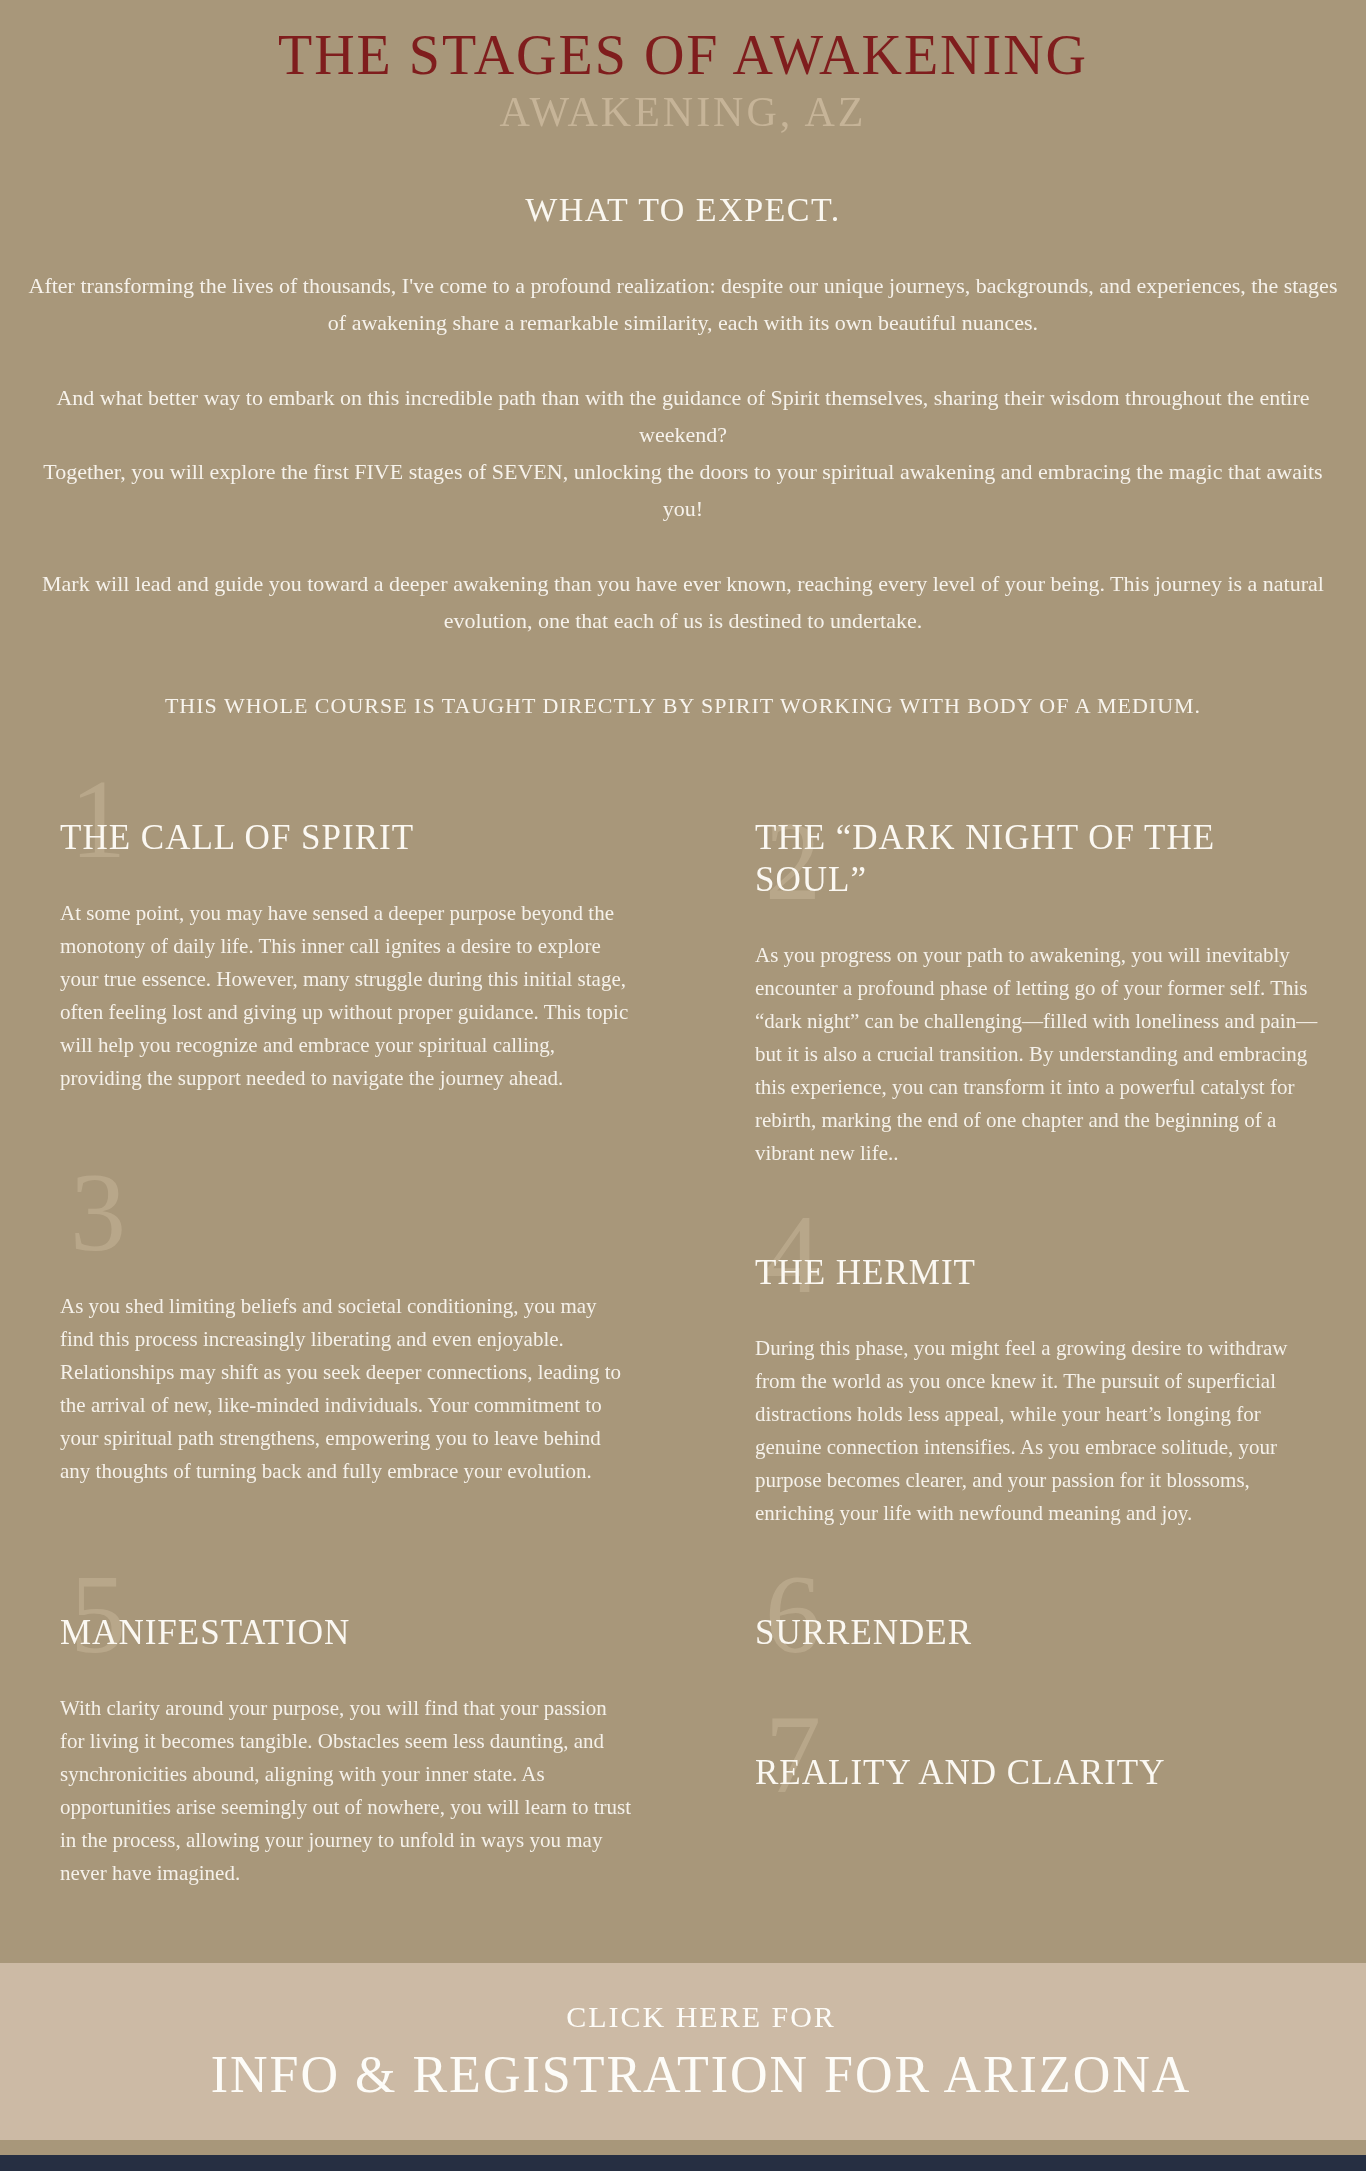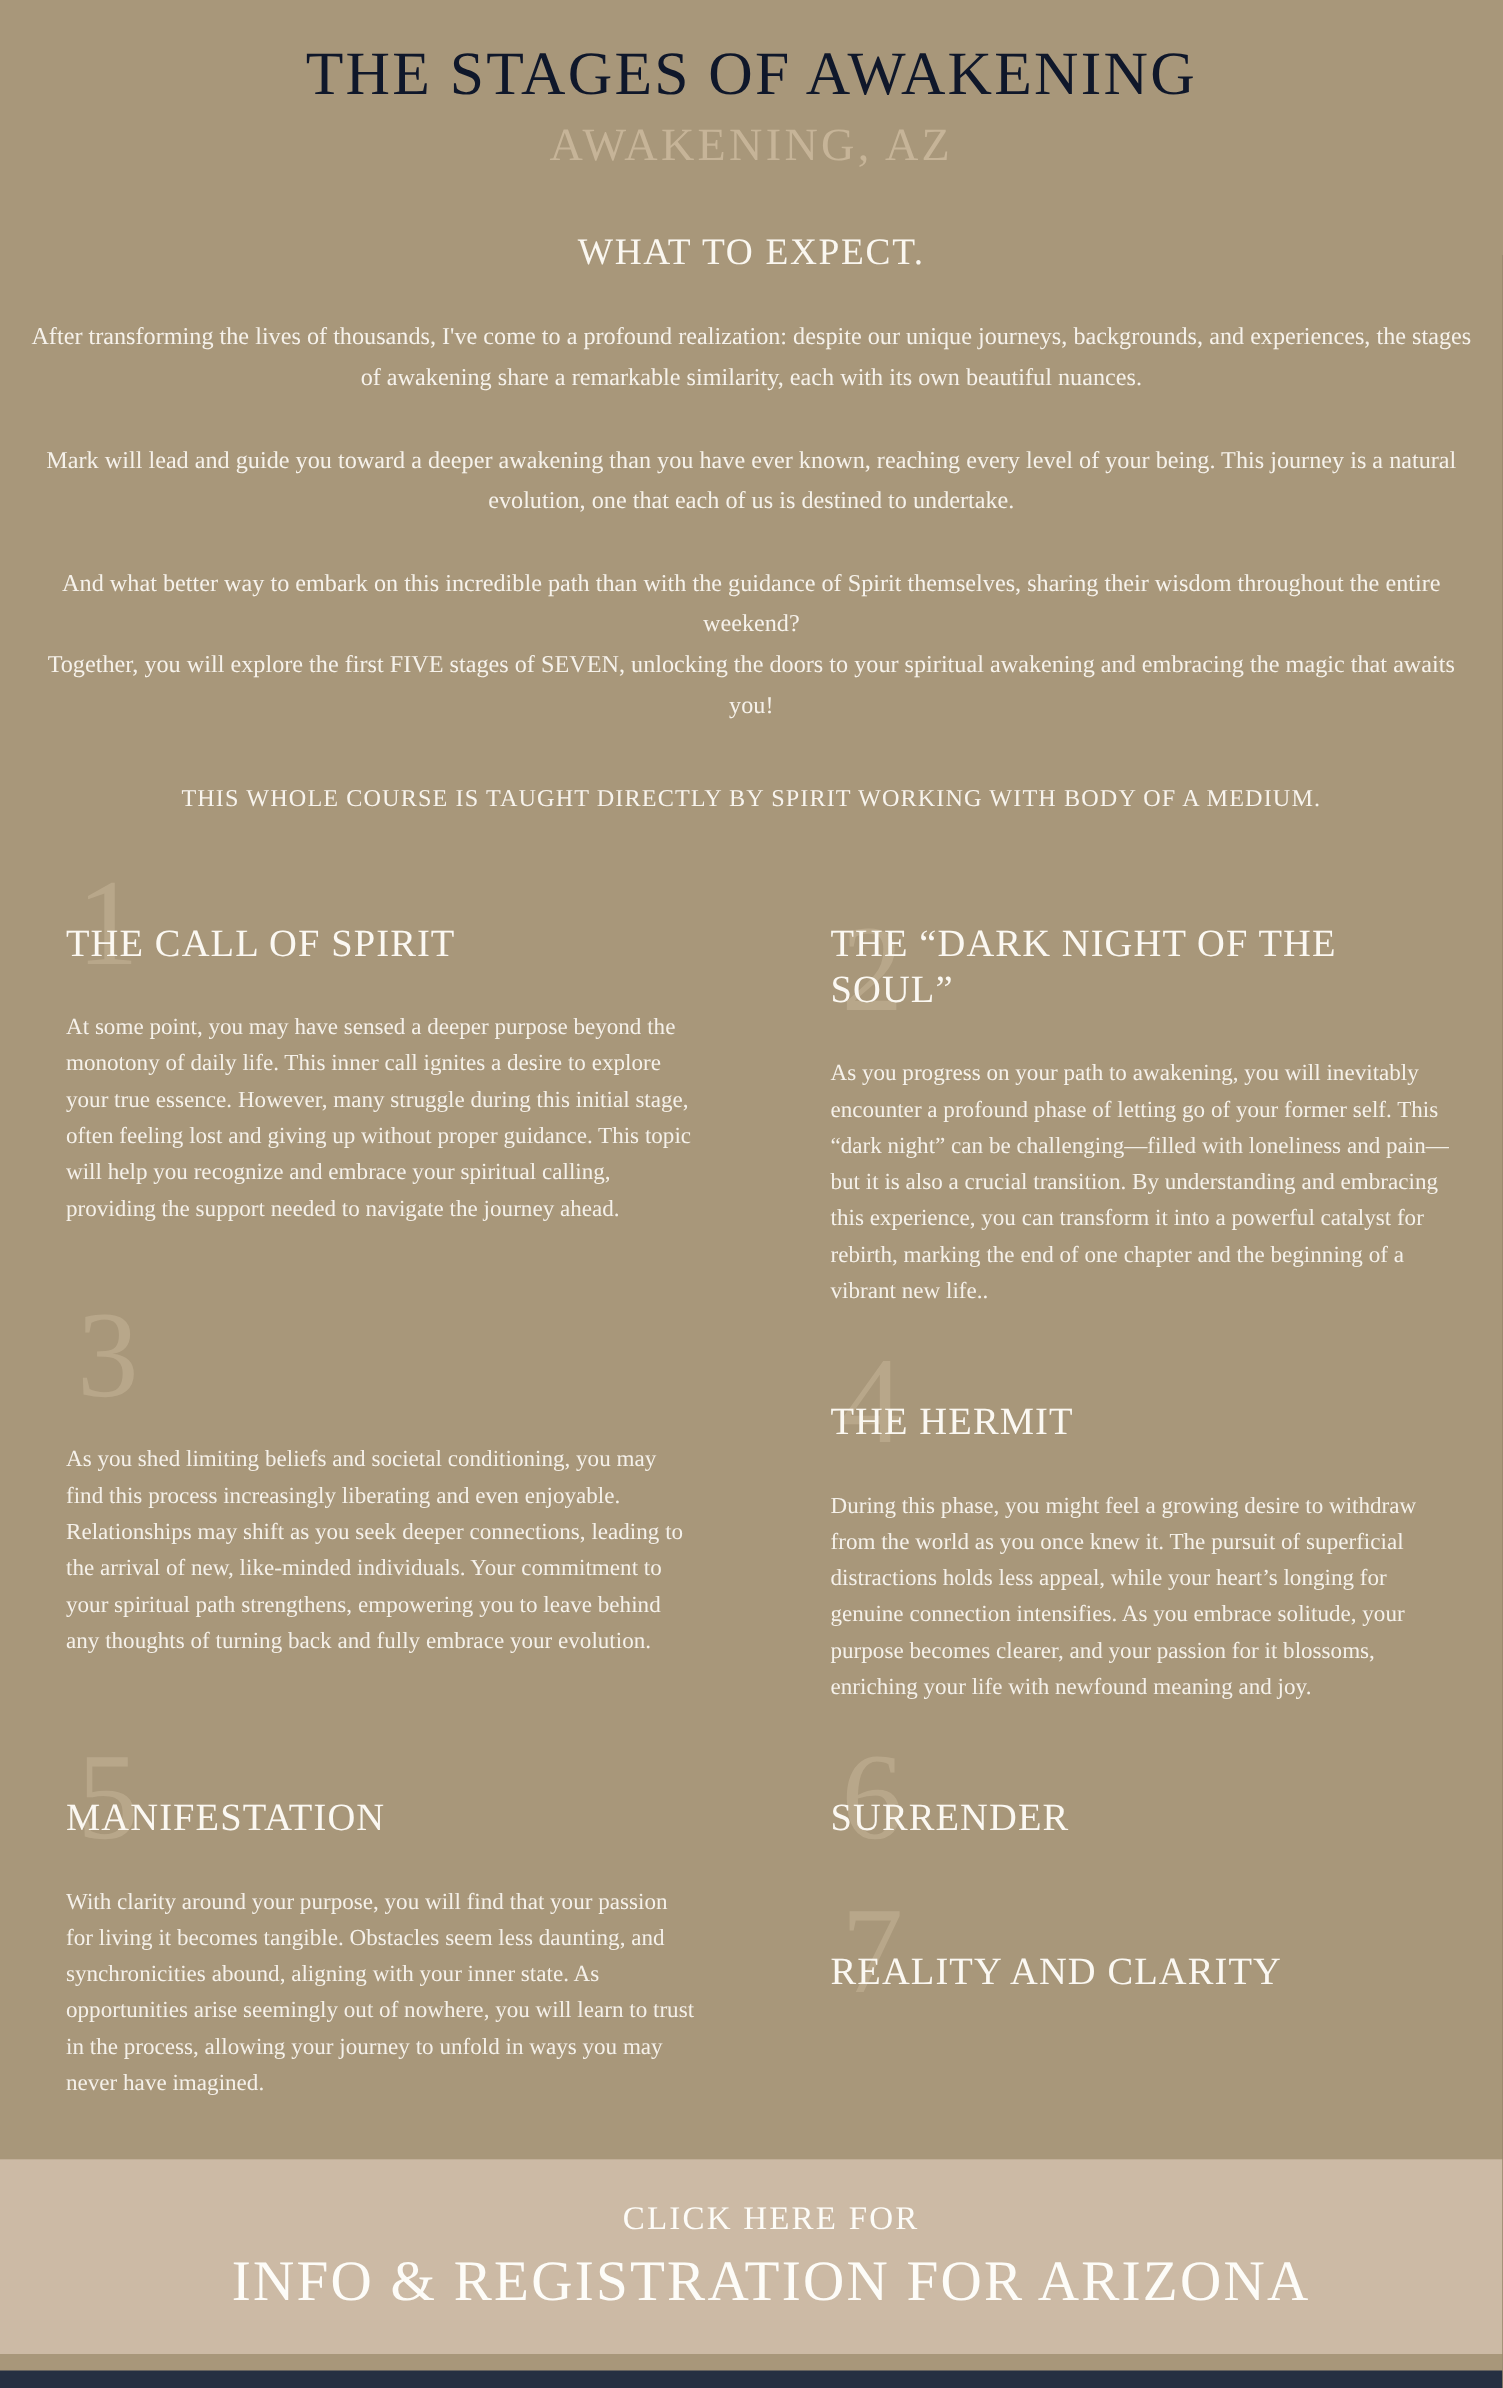--- a/index.html
+++ b/index.html
@@ -11,26 +11,26 @@
     font-family: "Liberation Serif", "DejaVu Serif", serif;
     display: flex;
     flex-direction: column;
     overflow: hidden;
     box-sizing: border-box;
   }
 
   
   .masthead { text-align: center; padding-top: 26px; }
   .main-title {
-    margin: 12px;
+    margin: 0;
     font-size: 56px;
     font-weight: 400;
     letter-spacing: 2px;
     line-height: 1.05;
-    color: #0f172a;
+    color: #7f1d1d;
   }
   .subtitle {
     margin: 4px 0 0;
     font-size: 42px;
     font-weight: 400;
     letter-spacing: 3px;
     line-height: 1.1;
     color: #c6b498;
   }
 
@@ -135,25 +135,25 @@
 
   <header class="masthead">
     <h1 class="main-title">THE STAGES OF AWAKENING</h1>
     <h2 class="subtitle">AWAKENING, AZ</h2>
   </header>
 
   <h3 class="expect-heading">WHAT TO EXPECT.</h3>
 
   <div class="intro">
     <p>After transforming the lives of thousands, I've come to a profound realization: despite our unique journeys, backgrounds, and experiences, the stages of awakening share a remarkable similarity, each with its own beautiful nuances.</p>
-    <p>Mark will lead and guide you toward a deeper awakening than you have ever known, reaching every level of your being. This journey is a natural evolution, one that each of us is destined to undertake.</p>
     <p>
       <span class="line">And what better way to embark on this incredible path than with the guidance of Spirit themselves, sharing their wisdom throughout the entire weekend?</span>
       <span class="line">Together, you will explore the first FIVE stages of SEVEN, unlocking the doors to your spiritual awakening and embracing the magic that awaits you!</span>
     </p>
+    <p>Mark will lead and guide you toward a deeper awakening than you have ever known, reaching every level of your being. This journey is a natural evolution, one that each of us is destined to undertake.</p>
   </div>
 
   <p class="course-note">THIS WHOLE COURSE IS TAUGHT DIRECTLY BY SPIRIT WORKING WITH BODY OF A MEDIUM.</p>
 
   <div class="stages">
 
     <section class="stage">
       <div class="stage-head">
         <span class="stage-number">1</span>
         <h4 class="stage-title">THE CALL OF SPIRIT</h4>

